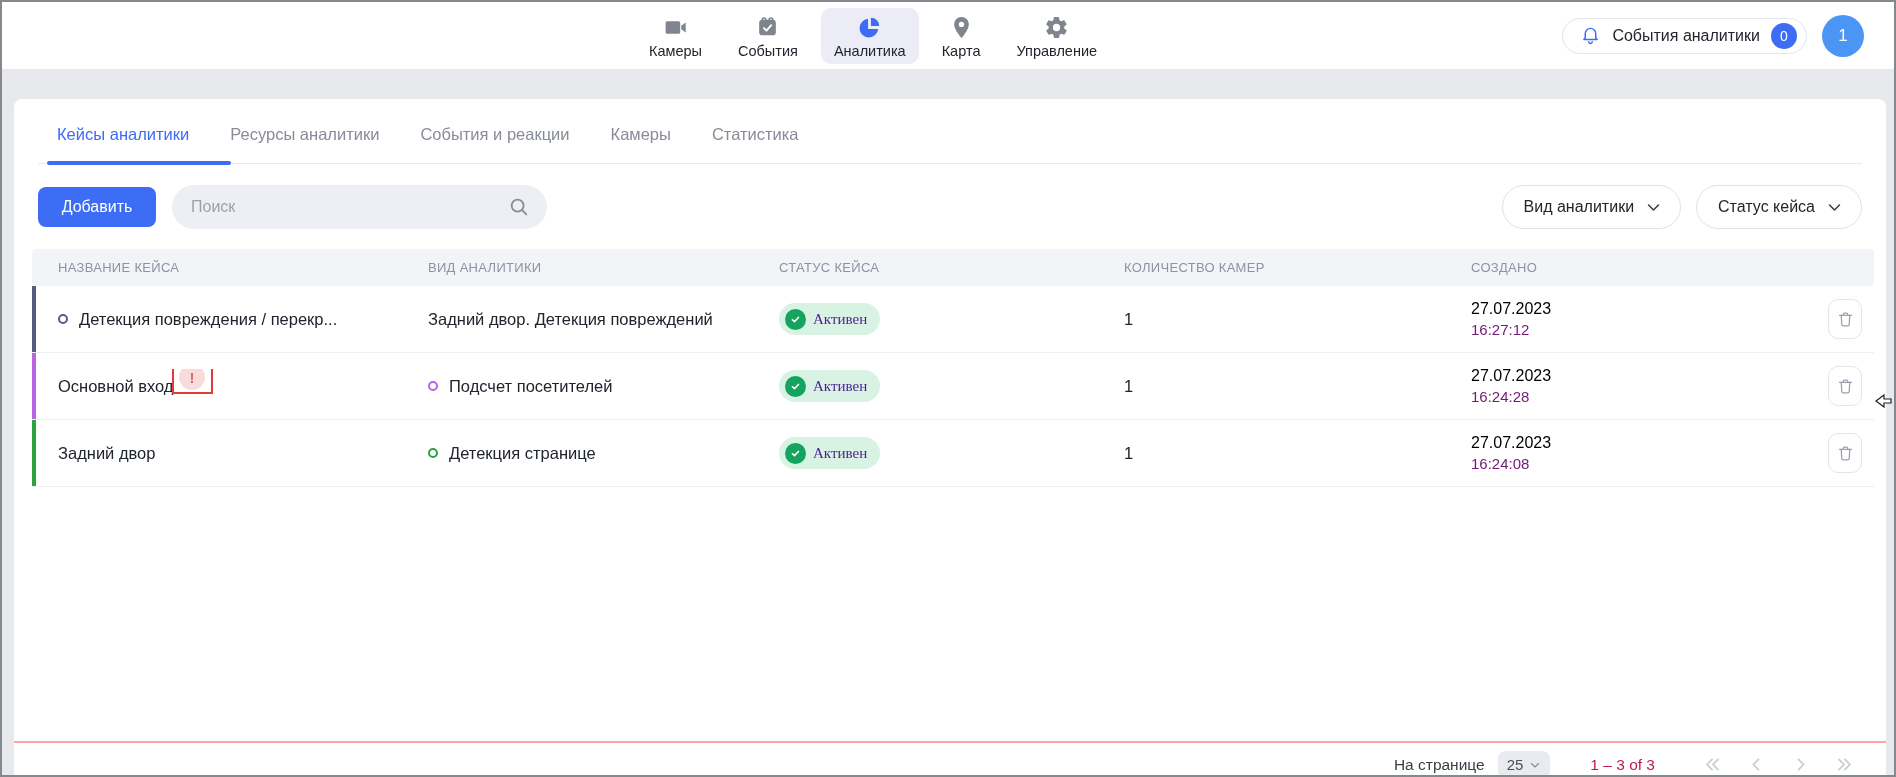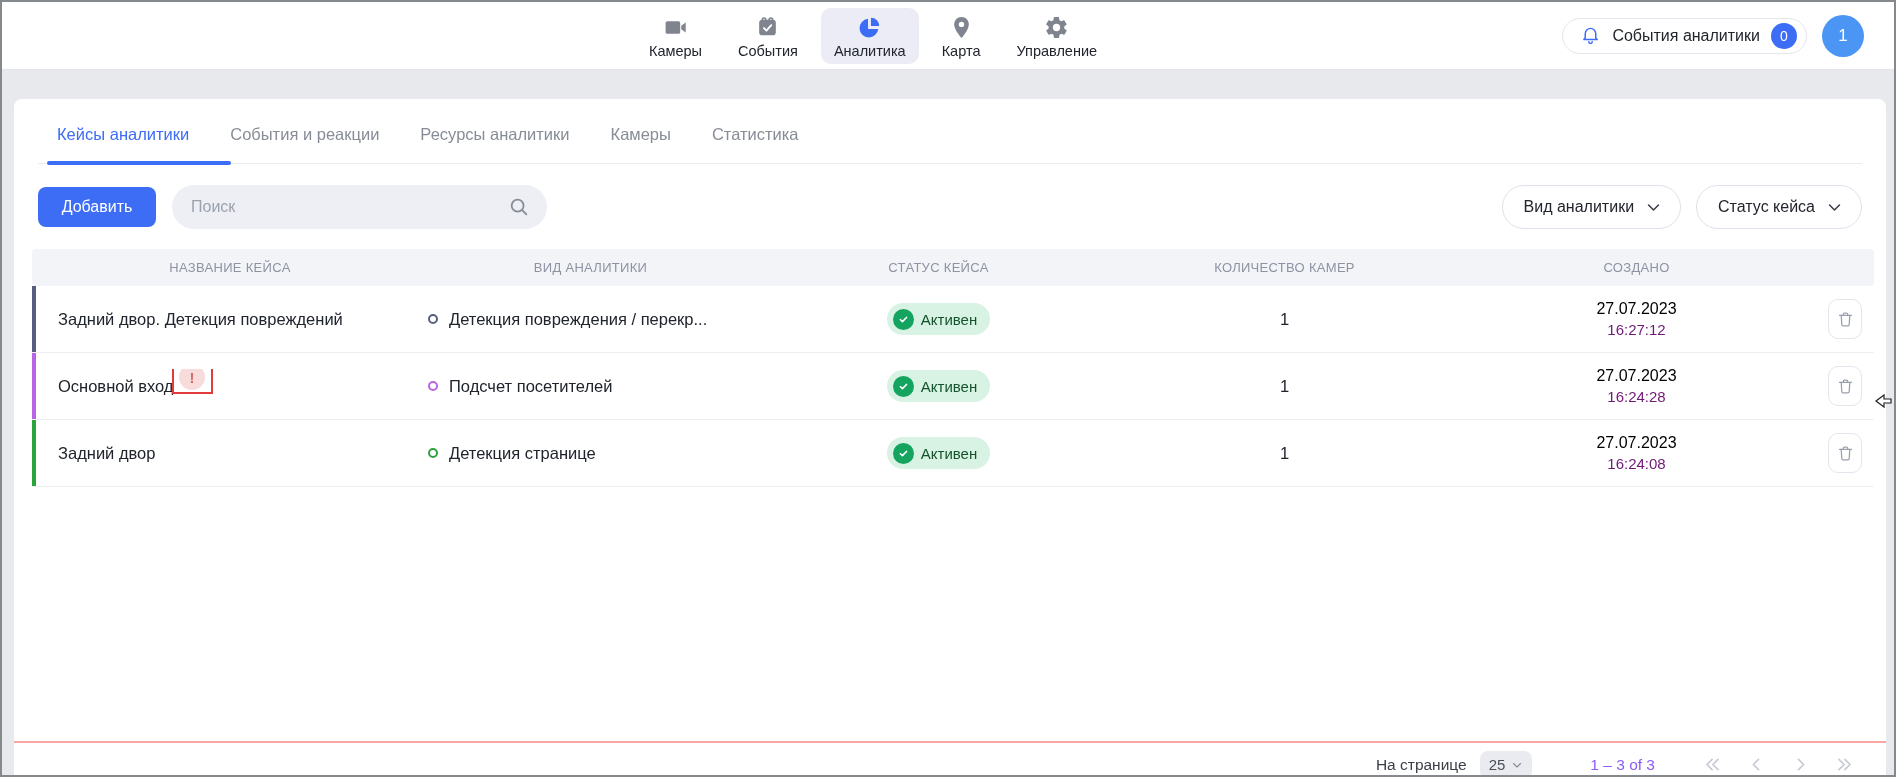--- a/index.html
+++ b/index.html
@@ -39,53 +39,53 @@
   .search-input { width:100%; height:100%; border:none; outline:none; background:#edeff4; border-radius:22px; padding:0 48px 0 19px; font-size:16px; font-family:inherit; color:#22252c; }
   .search-input::placeholder { color:#9ba1ad; }
   .search-icon { position:absolute; right:17px; top:11px; width:22px; height:22px; }
   .search-icon svg { width:22px; height:22px; stroke:#878d98; fill:none; stroke-width:2; stroke-linecap:round; }
   .toolbar-spacer { flex:1; }
   .filter-pill { height:44px; border-radius:22px; border:1px solid #dee2eb; background:#fff; display:flex; align-items:center; gap:11px; padding:0 18px 0 21px; margin-left:15px; cursor:pointer; }
   .filter-pill .filter-label { font-size:16px; color:#22252c; white-space:nowrap; }
   .filter-pill svg { width:17px; height:17px; stroke:#3a3f49; fill:none; stroke-width:2.2; stroke-linecap:round; stroke-linejoin:round; }
 
   
-  .table { margin:20px 12px 0 18px;text-align:center; }
+  .table { margin:20px 12px 0 18px; }
   .grid-row { display:grid; grid-template-columns:370px 351px 345px 347px 1fr 72px; align-items:center; }
   .thead { height:37px; background:#f3f4f8; border-radius:4px; }
   .th { padding-left:26px; font-size:13px; letter-spacing:.3px; color:#8d93a2; text-transform:uppercase; white-space:nowrap; overflow:hidden; }
   .trow { position:relative; height:67px; border-bottom:1px solid #edeff3; background:#fff; }
   .accent-bar { position:absolute; left:0; top:0; bottom:0; width:4px; }
   .cell { padding-left:26px; font-size:16.5px; color:#20242c; white-space:nowrap; overflow:hidden; }
   .cell-name { display:flex; align-items:center; }
   .name-text { overflow:hidden; text-overflow:ellipsis; }
   .cell-type { display:flex; align-items:center; gap:11px; }
   .type-dot { width:10px; height:10px; border-radius:50%; border:2.5px solid #555; flex:none; }
   .type-text { overflow:hidden; text-overflow:ellipsis; }
   .status-badge { display:inline-flex; align-items:center; gap:7px; height:32px; border-radius:16px; background:#d8f2e3; padding:0 13px 0 6px; }
   .status-check { width:21px; height:21px; border-radius:50%; background:#14a45f; display:flex; align-items:center; justify-content:center; flex:none; }
   .status-check svg { width:13px; height:13px; stroke:#fff; fill:none; stroke-width:2.4; stroke-linecap:round; stroke-linejoin:round; }
-  .status-text { font-size:15px; color:#14532d; }
+  .status-text { font-size:15px; color:#4c1d95;font-family:Liberation Serif, serif; }
   .date-line { font-size:16px; color:#000000; line-height:21px; }
   .time-line { font-size:15px; color:#701a75; line-height:21px; }
   .cell-actions { display:flex; justify-content:flex-end; padding-right:12px; }
   .trash-btn { width:40px; height:40px; border-radius:10px; border:1px solid #e2e5eb; background:#fff; display:flex; align-items:center; justify-content:center; cursor:pointer; }
   .trash-btn svg { width:19px; height:19px; stroke:#9aa0ad; fill:none; stroke-width:1.6; stroke-linecap:round; stroke-linejoin:round; }
 
   
   .warning-box { display:flex; align-items:center; justify-content:center; width:41px; height:34px; border:2px solid #e23b3b; margin-left:-2px; transform:translateY(-9px); flex:none; }
   .warning-circle { width:26px; height:26px; border-radius:50%; background:#f8dbdb; color:#d96a6a; font-size:15px; font-weight:bold; display:flex; align-items:center; justify-content:center; }
 
   
   .footer { position:absolute; left:0; right:0; bottom:0; height:45px; border-top:2px solid #fca5a5; display:flex; align-items:center; justify-content:flex-end; padding-right:32px; }
   .per-page-label { font-size:15.5px; color:#3a3e47; }
   .per-page-pill { display:flex; align-items:center; gap:6px; height:28px; border-radius:8px; background:#e9ebf1; padding:0 9px; margin-left:13px; cursor:pointer; }
   .per-page-value { font-size:15px; color:#4a4f59; }
   .per-page-pill svg { width:12px; height:12px; stroke:#868c97; fill:none; stroke-width:2.2; stroke-linecap:round; stroke-linejoin:round; }
-  .range-text { font-size:15.5px; color:#8b5cf6; margin-left:58px; }
+  .range-text { font-size:15.5px; color:#be185d; margin-left:40px; }
   .pager { display:flex; align-items:center; gap:25px; margin-left:48px; }
   .pager-btn { width:19px; height:19px; display:flex; align-items:center; justify-content:center; cursor:pointer; }
   .pager-btn svg { width:19px; height:19px; stroke:#c6cad2; fill:none; stroke-width:2.1; stroke-linecap:round; stroke-linejoin:round; }
 
   
   .mouse-cursor { position:absolute; right:1px; top:390px; width:18px; height:18px; }
 </style>
 </head>
 <body>
 
@@ -158,22 +158,22 @@
         <span class="events-badge">0</span>
       </div>
       <div class="avatar">1</div>
     </div>
   </div>
 
   <div class="panel">
 
     <div class="tabs">
       <div class="tab active">Кейсы аналитики</div>
+      <div class="tab">Ресурсы аналитики</div>
       <div class="tab">События и реакции</div>
-      <div class="tab">Ресурсы аналитики</div>
       <div class="tab">Камеры</div>
       <div class="tab">Статистика</div>
     </div>
 
     <div class="toolbar">
       <button class="add-btn">Добавить</button>
       <div class="search-box">
         <input class="search-input" type="text" placeholder="Поиск" style="">
         <span class="search-icon">
           <svg viewBox="0 0 24 24">
@@ -202,26 +202,26 @@
         <div class="th">Название кейса</div>
         <div class="th">Вид аналитики</div>
         <div class="th">Статус кейса</div>
         <div class="th">Количество камер</div>
         <div class="th">Создано</div>
         <div class="th"></div>
       </div>
 
       <div class="grid-row trow">
         <span class="accent-bar" style="background-color: rgb(86, 94, 128);"></span>
-        <div class="cell cell-name">
-          <span class="name-text">Задний двор. Детекция повреждений</span>
-        </div>
         <div class="cell cell-type">
           <span class="type-dot" style="border-color: rgb(86, 94, 128);"></span>
           <span class="type-text">Детекция повреждения / перекр...</span>
+        </div>
+        <div class="cell cell-name">
+          <span class="name-text">Задний двор. Детекция повреждений</span>
         </div>
         <div class="cell">
           <span class="status-badge">
             <span class="status-check">
               <svg viewBox="0 0 20 20">
                   <polyline points="5.2,10.3 8.4,13.3 14.6,6.8"></polyline>
                 </svg>
             </span>
             <span class="status-text">Активен</span>
           </span>

